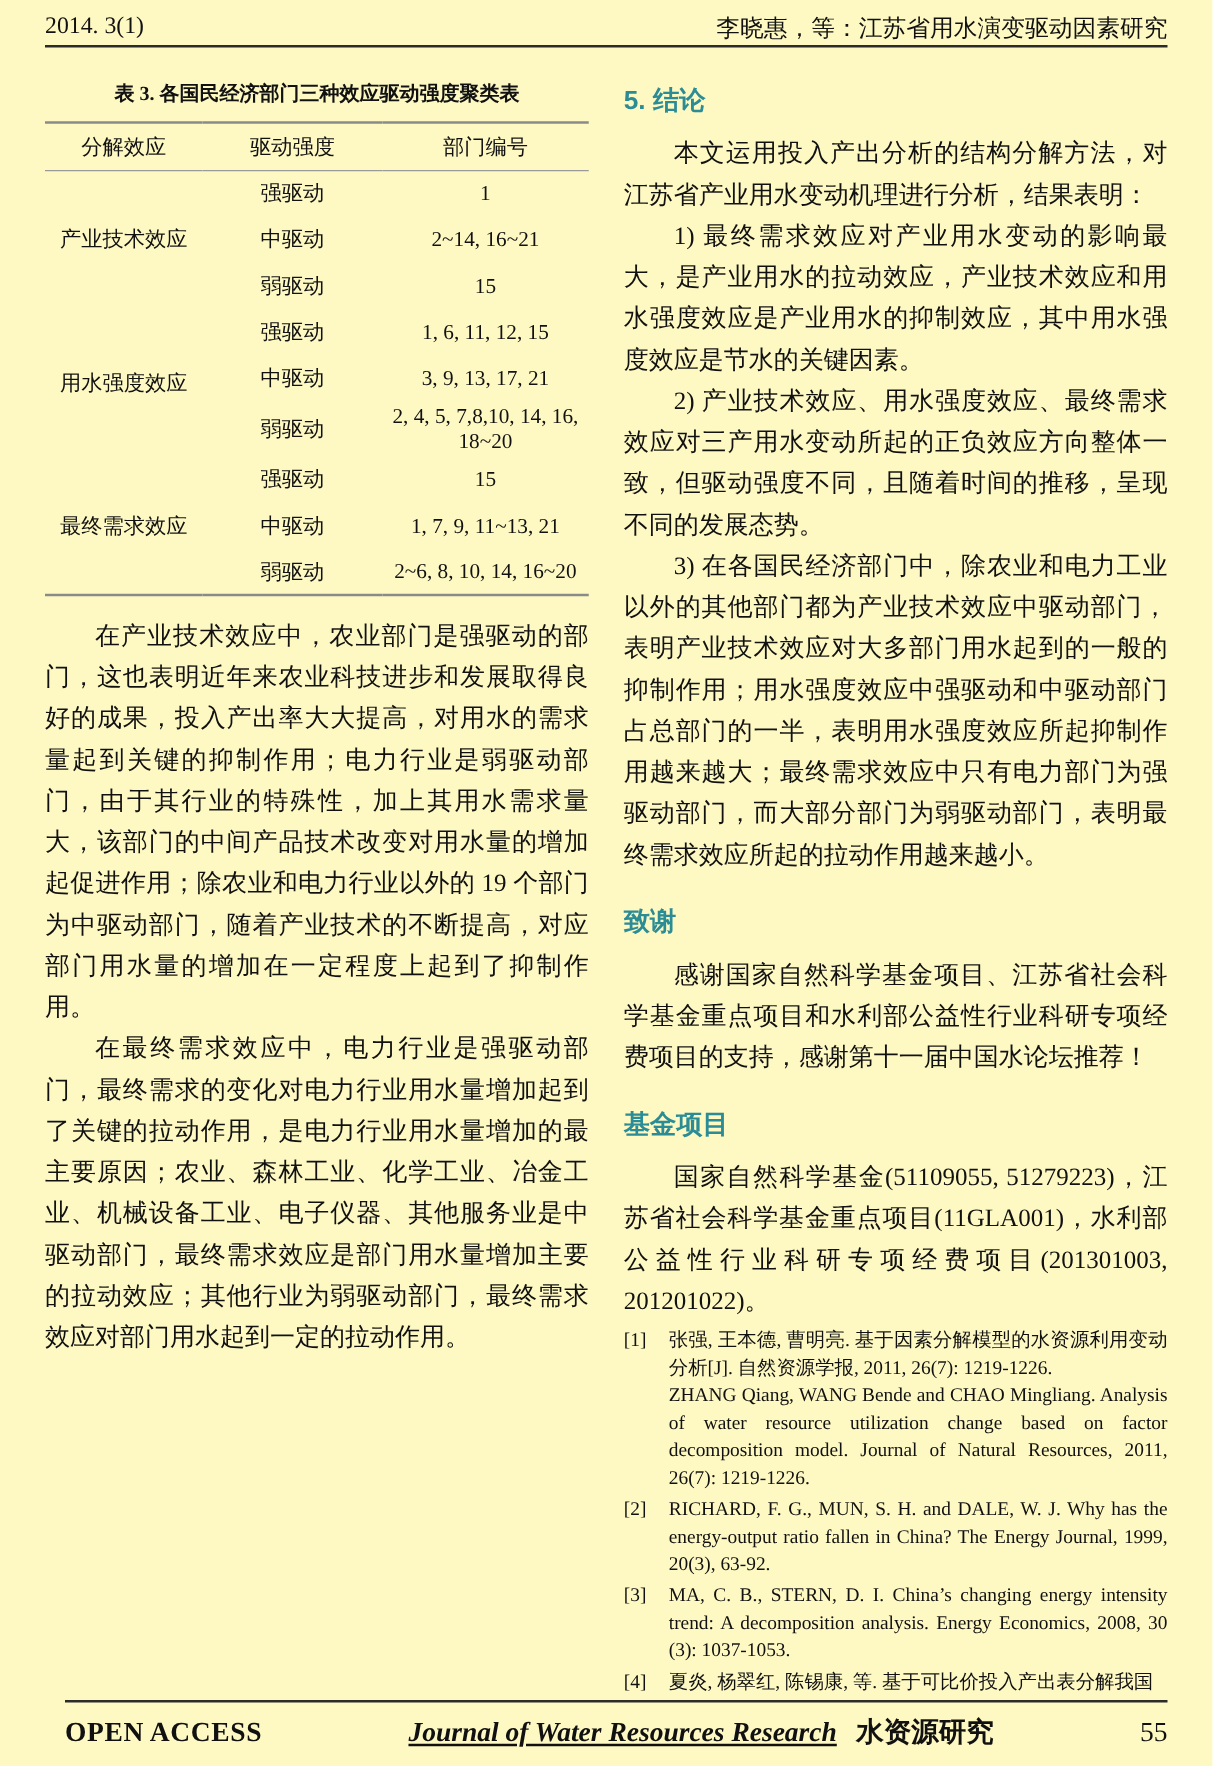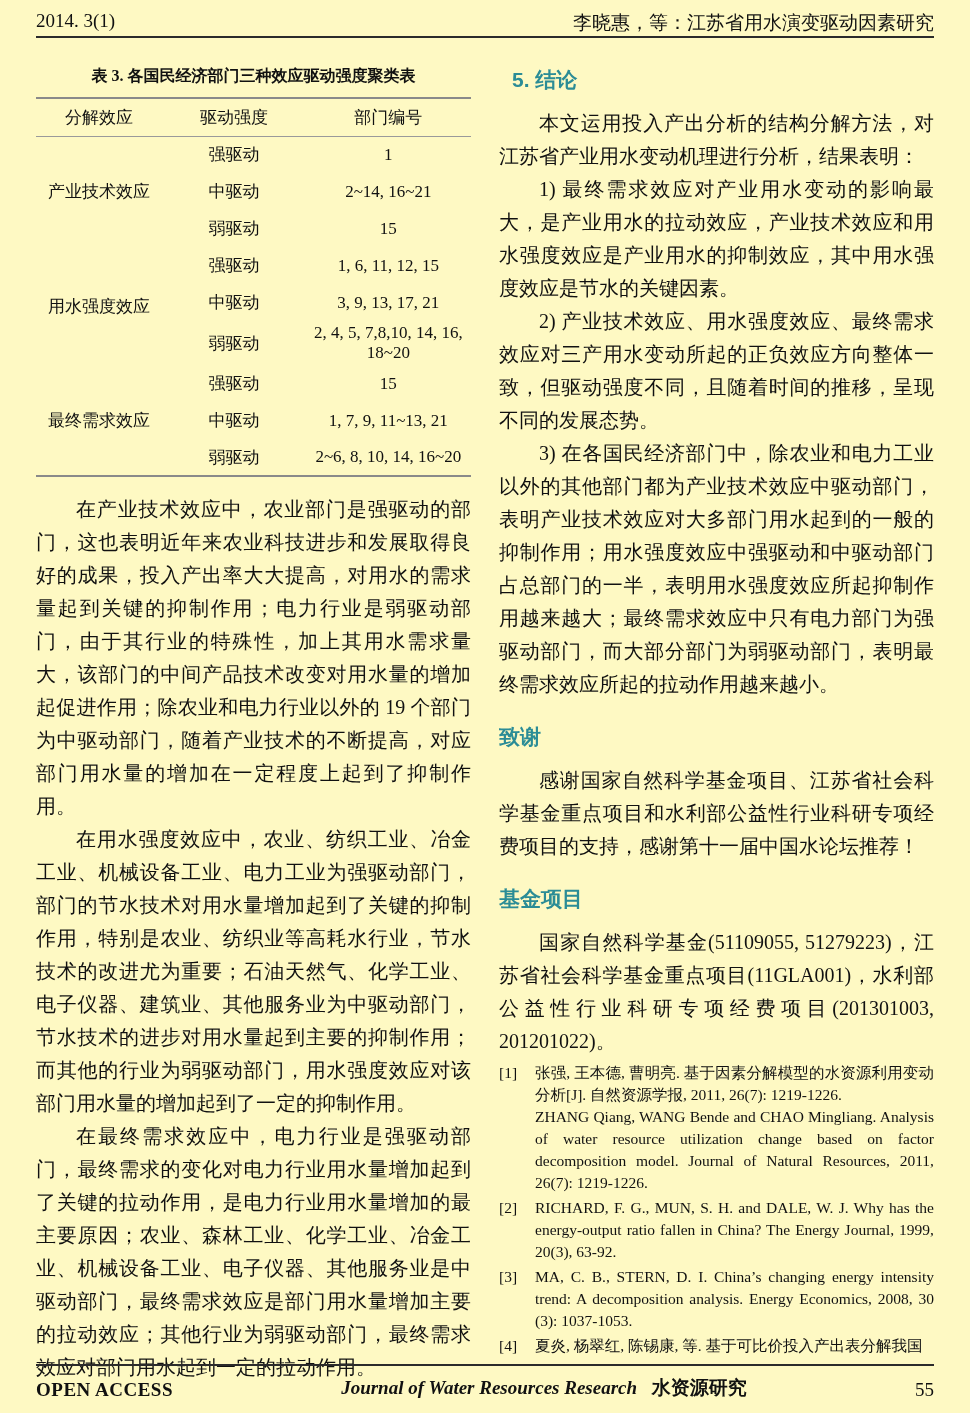--- a/index.html
+++ b/index.html
@@ -60,41 +60,41 @@
     text-indent: 2em;
   }
   
   .sec-heading {
     color: #2b8c96;
     font-family: "Liberation Sans", "DejaVu Sans", sans-serif;
     font-size: 21px;
     font-weight: bold;
     margin: 22px 0 13px 0;
   }
-  .sec-heading.mt0 { margin-top: 2px; margin-left: 13px; }
+  .sec-heading.mt0 { margin-top: 2px; }
   .sec-heading.refs-h { margin-top: 34px; }
   
   .refs { margin-top: 4px; }
   .ref { display: flex; font-size: 15.5px; line-height: 1.42; margin-bottom: 3px; }
   .ref-num { flex: 0 0 36px; }
   .ref-body { flex: 1; text-align: justify; }
   .ref-body .ref-line { display: block; }
   
   .page-footer {
     position: absolute;
-    left: 36px; right: 36px; bottom: 12px;
+    left: 52px; right: 36px; bottom: 12px;
     border-top: 2px solid #2b2b2b;
     padding-top: 9px;
-    font-size: 19px;
+    font-size: 22px;
     display: flex;
-    align-items: flex-end;
+    align-items: center;
   }
   .f-left { font-weight: bold; letter-spacing: 0.5px; flex: 0 0 auto; }
   .f-center { flex: 1 1 auto; text-align: center; font-weight: bold; }
-  .f-center .en { font-style: italic; }
+  .f-center .en { font-style: italic; text-decoration: underline; }
   .f-center .zh { font-style: normal; margin-left: 10px; }
   .f-right { flex: 0 0 auto; }
 </style>
 </head>
 <body>
 
 <div class="page">
 
   <header class="page-header">
     <span class="hdr-left">2014. 3(1)</span>
@@ -162,21 +162,20 @@
             <td>1, 7, 9, 11~13, 21</td>
           </tr>
           <tr>
             <td>弱驱动</td>
             <td>2~6, 8, 10, 14, 16~20</td>
           </tr>
         </tbody>
       </table>
 
       <p class="p-body">在产业技术效应中，农业部门是强驱动的部门，这也表明近年来农业科技进步和发展取得良好的成果，投入产出率大大提高，对用水的需求量起到关键的抑制作用；电力行业是弱驱动部门，由于其行业的特殊性，加上其用水需求量大，该部门的中间产品技术改变对用水量的增加起促进作用；除农业和电力行业以外的 19 个部门为中驱动部门，随着产业技术的不断提高，对应部门用水量的增加在一定程度上起到了抑制作用。</p>
-      <p class="p-body">在用水强度效应中，农业、纺织工业、冶金工业、机械设备工业、电力工业为强驱动部门，部门的节水技术对用水量增加起到了关键的抑制作用，特别是农业、纺织业等高耗水行业，节水技术的改进尤为重要；石油天然气、化学工业、电子仪器、建筑业、其他服务业为中驱动部门，节水技术的进步对用水量起到主要的抑制作用；而其他的行业为弱驱动部门，用水强度效应对该部门用水量的增加起到了一定的抑制作用。</p>
       <p class="p-body">在最终需求效应中，电力行业是强驱动部门，最终需求的变化对电力行业用水量增加起到了关键的拉动作用，是电力行业用水量增加的最主要原因；农业、森林工业、化学工业、冶金工业、机械设备工业、电子仪器、其他服务业是中驱动部门，最终需求效应是部门用水量增加主要的拉动效应；其他行业为弱驱动部门，最终需求效应对部门用水起到一定的拉动作用。</p>
 
     </section>
 
     <section class="col">
 
       <h2 class="sec-heading mt0">5. 结论</h2>
       <p class="p-body">本文运用投入产出分析的结构分解方法，对江苏省产业用水变动机理进行分析，结果表明：</p>
       <p class="p-body">1) 最终需求效应对产业用水变动的影响最大，是产业用水的拉动效应，产业技术效应和用水强度效应是产业用水的抑制效应，其中用水强度效应是节水的关键因素。</p>
       <p class="p-body">2) 产业技术效应、用水强度效应、最终需求效应对三产用水变动所起的正负效应方向整体一致，但驱动强度不同，且随着时间的推移，呈现不同的发展态势。</p>

